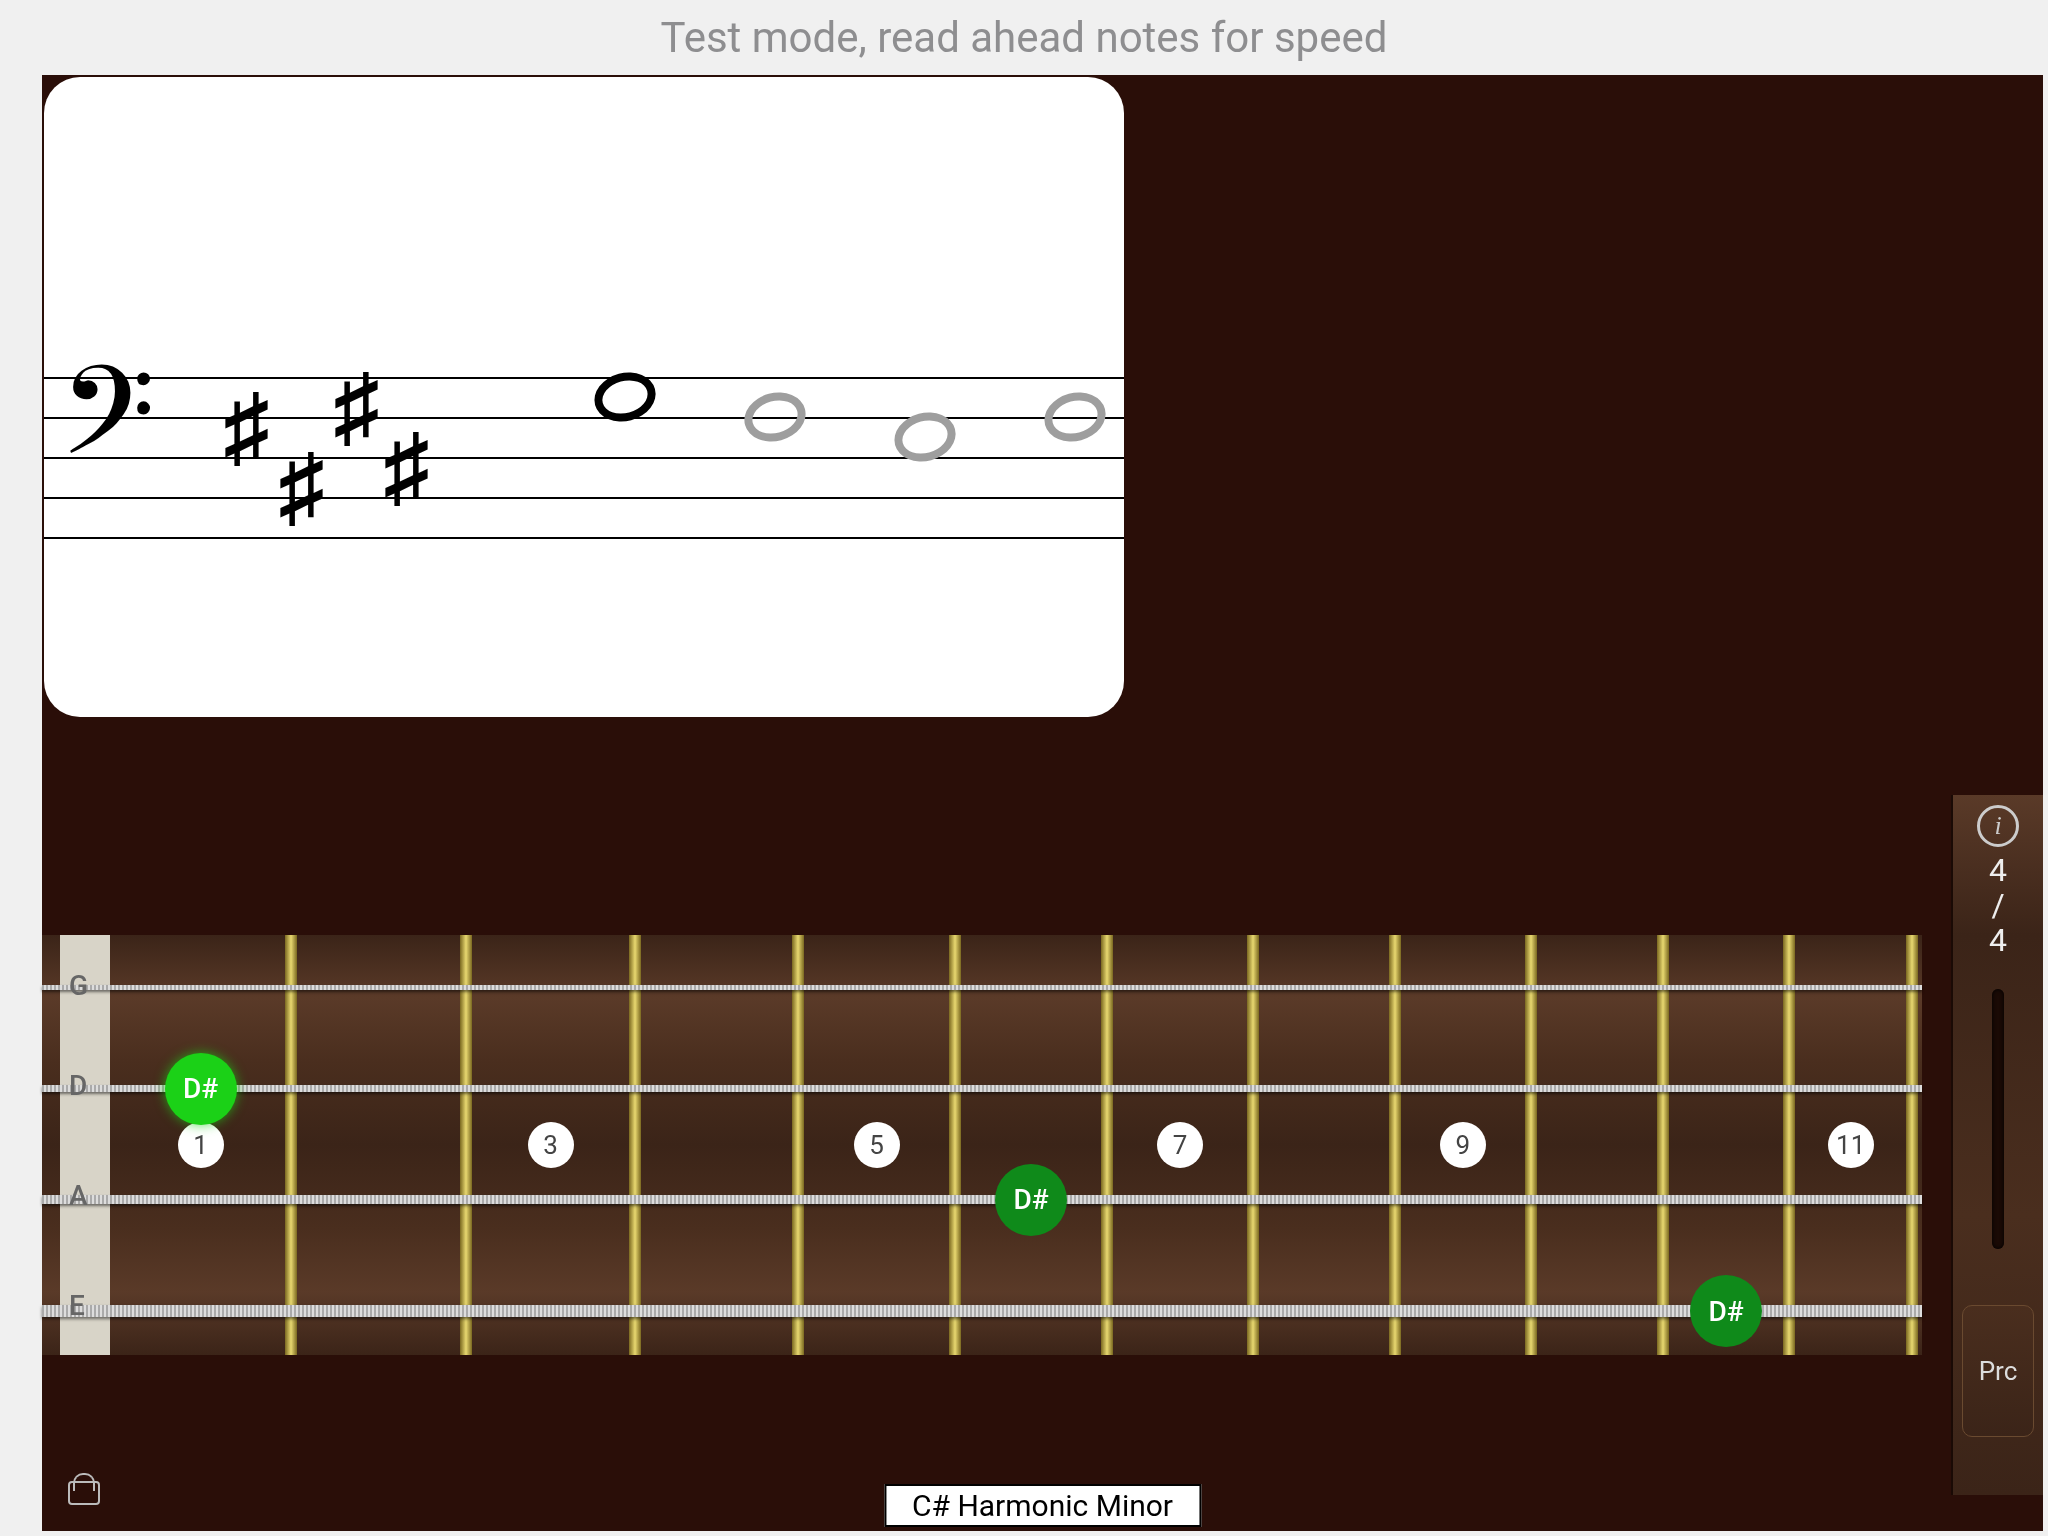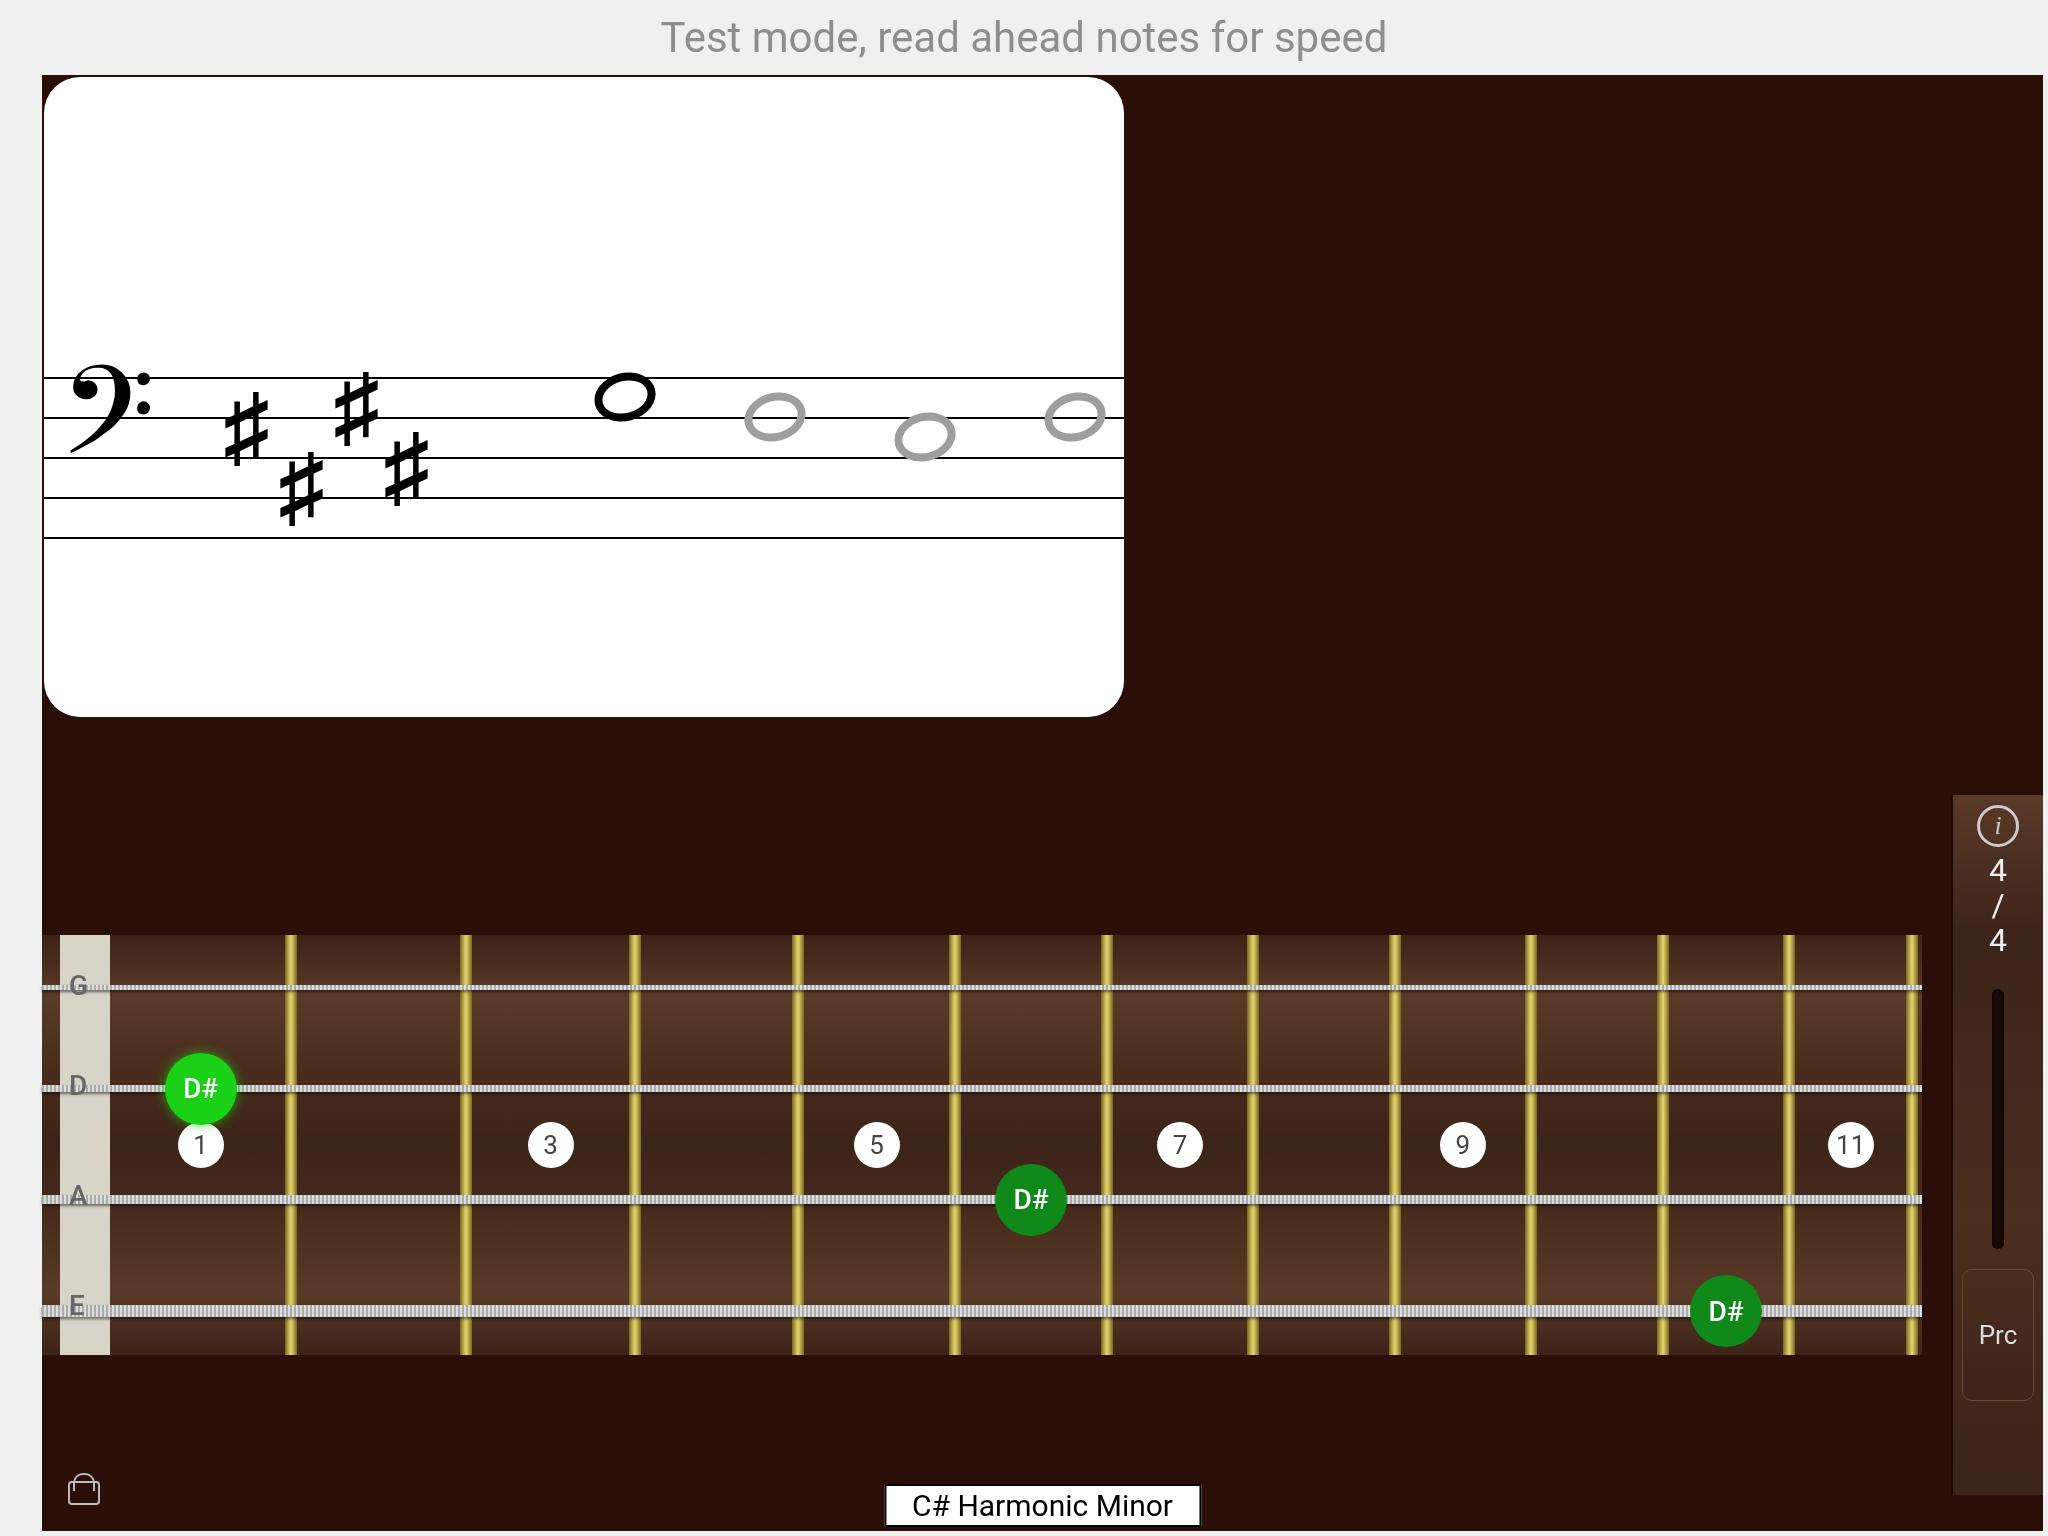--- a/index.html
+++ b/index.html
@@ -171,21 +171,21 @@
   }
   .volume-slot {
     margin-top: 30px;
     width: 12px;
     height: 260px;
     background: #1a0a05;
     border-radius: 6px;
     box-shadow: inset 0 0 4px #000;
   }
   .prc-button {
-    margin-top: 20px;
+    margin-top: 56px;
     width: 70px;
     height: 130px;
     background: linear-gradient(to bottom, #4a2e1e, #3b2418);
     border: 1px solid #6a4a30;
     border-radius: 10px;
     color: #ddd;
     font-size: 26px;
     display: flex;
     align-items: center;
     justify-content: center;

